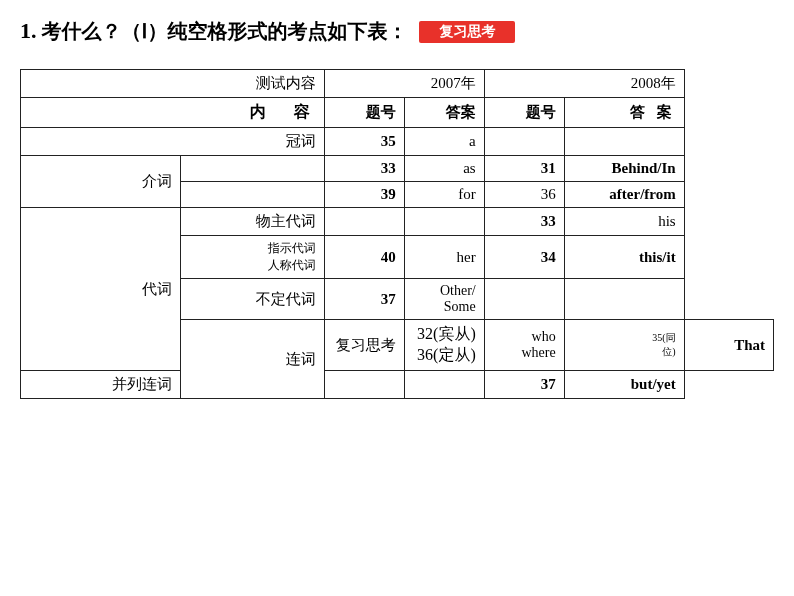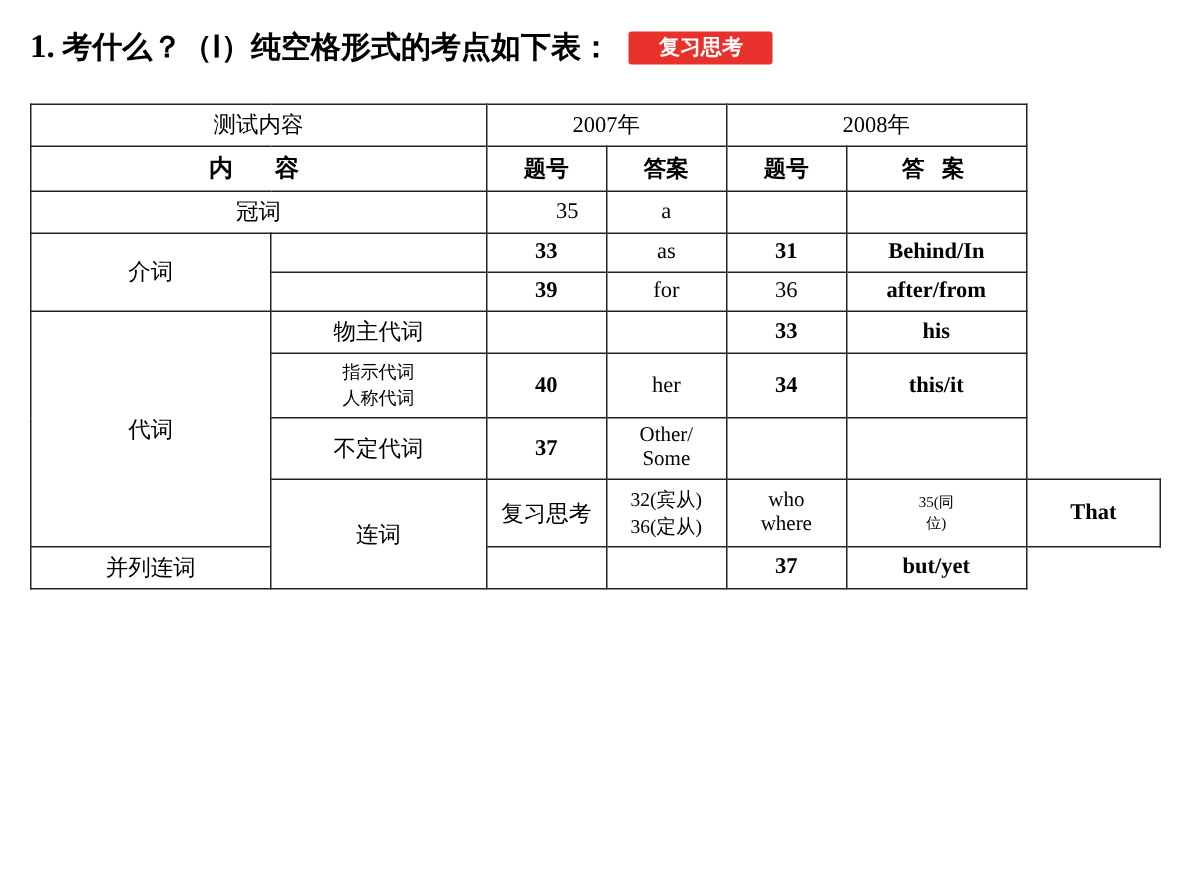--- a/index.html
+++ b/index.html
@@ -42,21 +42,21 @@
     }
     table {
       border-collapse: collapse;
       width: 754px;
       font-size: 15px;
     }
     td, th {
       border: 1.5px solid #222;
       padding: 4px 8px;
       vertical-align: middle;
-      text-align: center;
+      text-align: right;
       color: #000;
     }
     .col-cehyan { width: 160px; }
     .col-2007ti { width: 80px; }
     .col-2007ans { width: 80px; margin-left: 23px; }
     .col-2008ti { width: 80px; }
     .col-2008ans { width: 120px; }
   </style>
 </head>
 <body>
@@ -82,21 +82,21 @@
     <tr>
       <td class="col-cehyan" colspan="2" style="font-weight:bold; font-size:16px; letter-spacing:6px;">内　容</td>
       <td class="col-2007ti" style="font-weight:bold;">题号</td>
       <td class="col-2007ans" style="font-weight:bold;">答案</td>
       <td class="col-2008ti" style="font-weight:bold;">题号</td>
       <td class="col-2008ans" style="font-weight:bold; letter-spacing:4px;">答 案</td>
     </tr>
 
     <tr>
       <td class="col-cehyan" colspan="2">冠词</td>
-      <td style="font-weight:normal;padding-left:36px;">35</td>
+      <td style="font-weight:bold;padding-left:36px;">35</td>
       <td>a</td>
       <td></td>
       <td></td>
     </tr>
 
     <tr>
       <td class="col-cehyan" rowspan="2">介词</td>
       <td></td>
       <td style="font-weight:bold;">33</td>
       <td>as</td>
@@ -111,21 +111,21 @@
       <td style="font-weight:normal;">36</td>
       <td style="font-weight:bold;">after/from</td>
     </tr>
 
     <tr>
       <td class="col-cehyan" rowspan="4">代词</td>
       <td>物主代词</td>
       <td></td>
       <td></td>
       <td style="font-weight:bold;">33</td>
-      <td style="font-weight:bold;">his</td>
+      <td style="font-weight:normal;">his</td>
     </tr>
 
     <tr>
       <td style="font-size:12px;">
         <div>指示代词</div>
         <div>人称代词</div>
       </td>
       <td style="font-weight:bold;">40</td>
       <td>her</td>
       <td style="font-weight:bold;">34</td>
@@ -139,21 +139,21 @@
         <div>Other/</div>
         <div>Some</div>
       </td>
       <td></td>
       <td></td>
     </tr>
 
     <tr>
       <td rowspan="2">连词</td>
       <td>复习思考</td>
-      <td style="font-size:13px;">
+      <td style="font-size:16px;">
         <div>32(宾从)</div>
         <div>36(定从)</div>
       </td>
       <td style="font-size:14px;margin-left:24px;">
         <div>who</div>
         <div>where</div>
       </td>
       <td style="font-size:10px;">
         <div>35(同</div>
         <div>位)</div>

